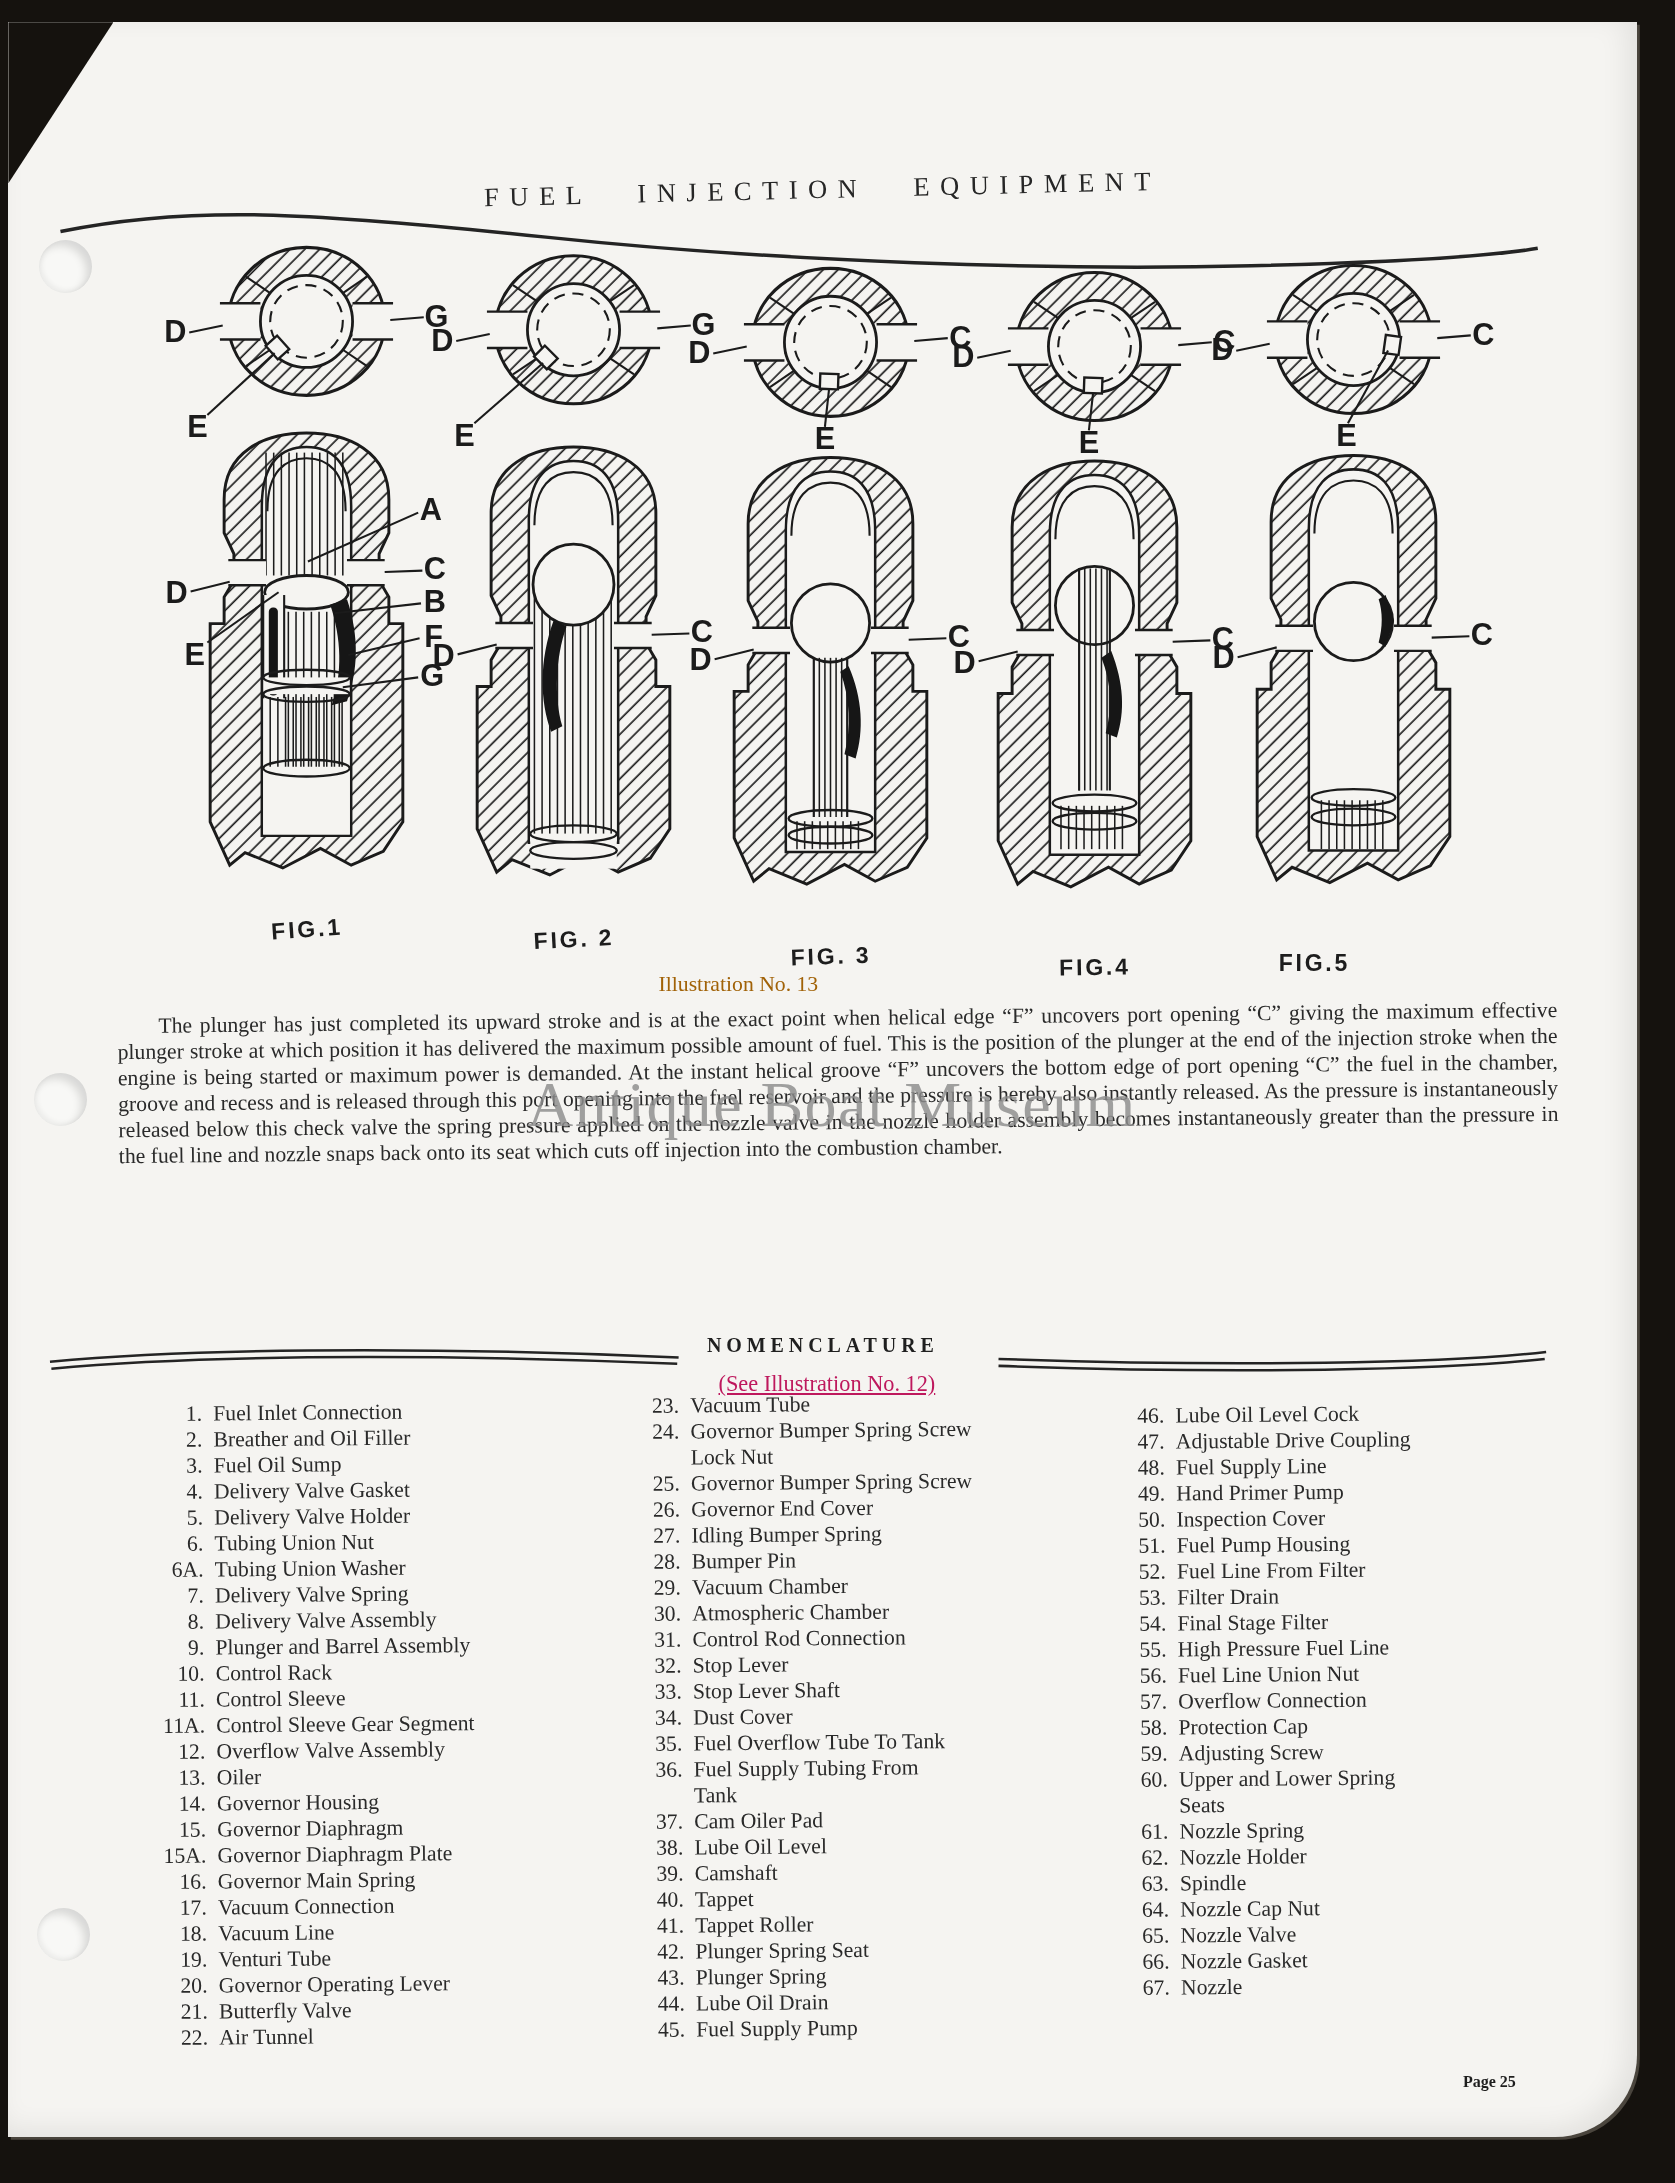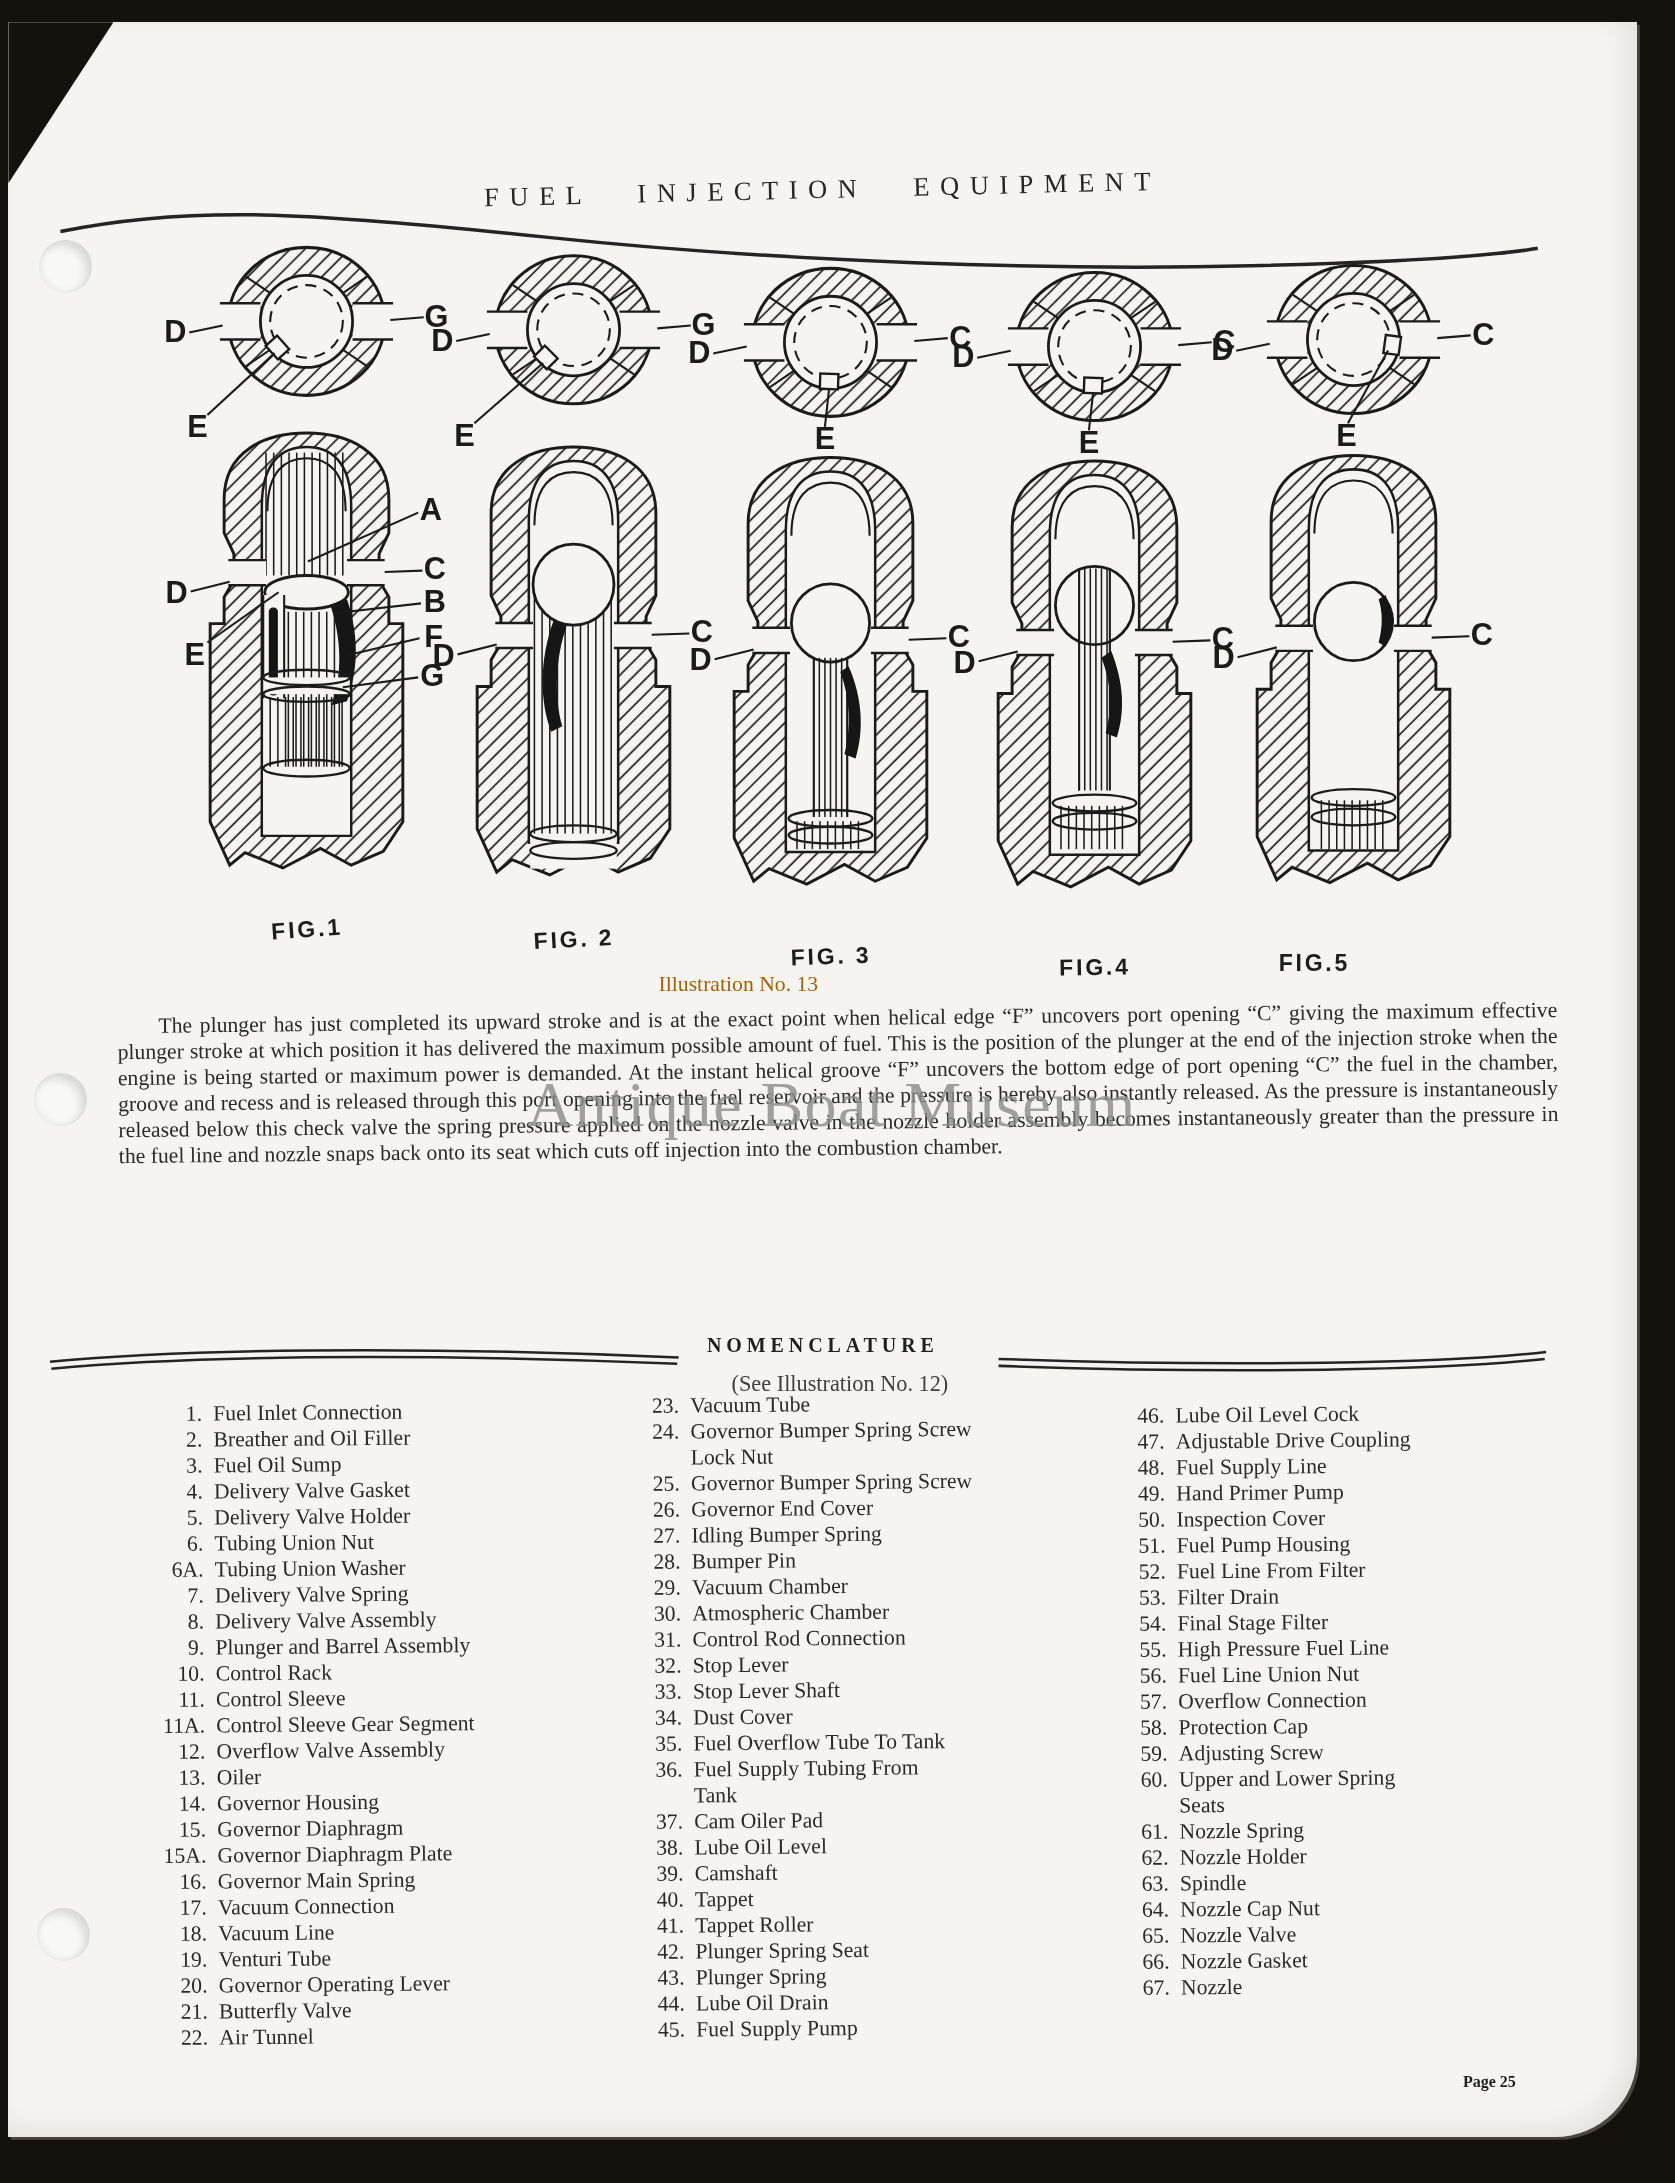--- a/index.html
+++ b/index.html
@@ -16,21 +16,21 @@
   .rule-svg{position:absolute;left:0;top:0;overflow:visible;}
   .fig-cap{position:absolute;font-family:"Liberation Sans",sans-serif;font-weight:700;
            font-size:23px;letter-spacing:2.8px;color:#1d1d1d;width:140px;text-align:center;}
   #illus-cap{position:absolute;left:0;top:950px;width:1460px;text-align:center;font-size:21.7px;color:#a16207;}
   #paragraph{position:absolute;left:110px;top:983px;width:1440px;font-size:21.7px;line-height:26px;
              color:#2a2a2a;text-align:justify;text-indent:41px;transform:rotate(-.65deg);}
   #watermark{position:absolute;left:0;top:1046px;width:1629px;text-align:center;font-size:64px;
              color:#8d8d8d;opacity:.82;letter-spacing:1.4px;pointer-events:none;padding-left:9px;}
   #nom-head{position:absolute;left:0;top:1312px;width:1629px;text-align:center;font-size:20px;
             font-weight:700;letter-spacing:4.9px;color:#1f1f1f;}
-  #nom-sub{position:absolute;left:17px;top:1349px;width:1629px;text-align:center;font-size:22.3px;color:#404040;}
+  #nom-sub{position:absolute;left:4px;top:1349px;width:1629px;text-align:center;font-size:22.3px;color:#be185d;text-decoration:underline;}
   .nom-col{position:absolute;font-size:21.7px;line-height:26px;color:#2a2a2a;transform:rotate(-.55deg);}
   .nom-item{display:flex;align-items:flex-start;}
   .nom-item .num{flex:0 0 61px;text-align:right;padding-right:11.2px;white-space:nowrap;}
   .nom-item .txt{flex:1;}
   #page-num{position:absolute;left:1376px;top:2051px;width:210px;text-align:center;font-size:16px;
             font-weight:700;color:#1e1e1e;}
   .figwrap{position:absolute;}
   text.fl{font-family:"Liberation Sans",sans-serif;font-weight:700;font-size:44px;fill:#1b1b1b;}
   #defs-holder{position:absolute;width:0;height:0;}
 </style>

